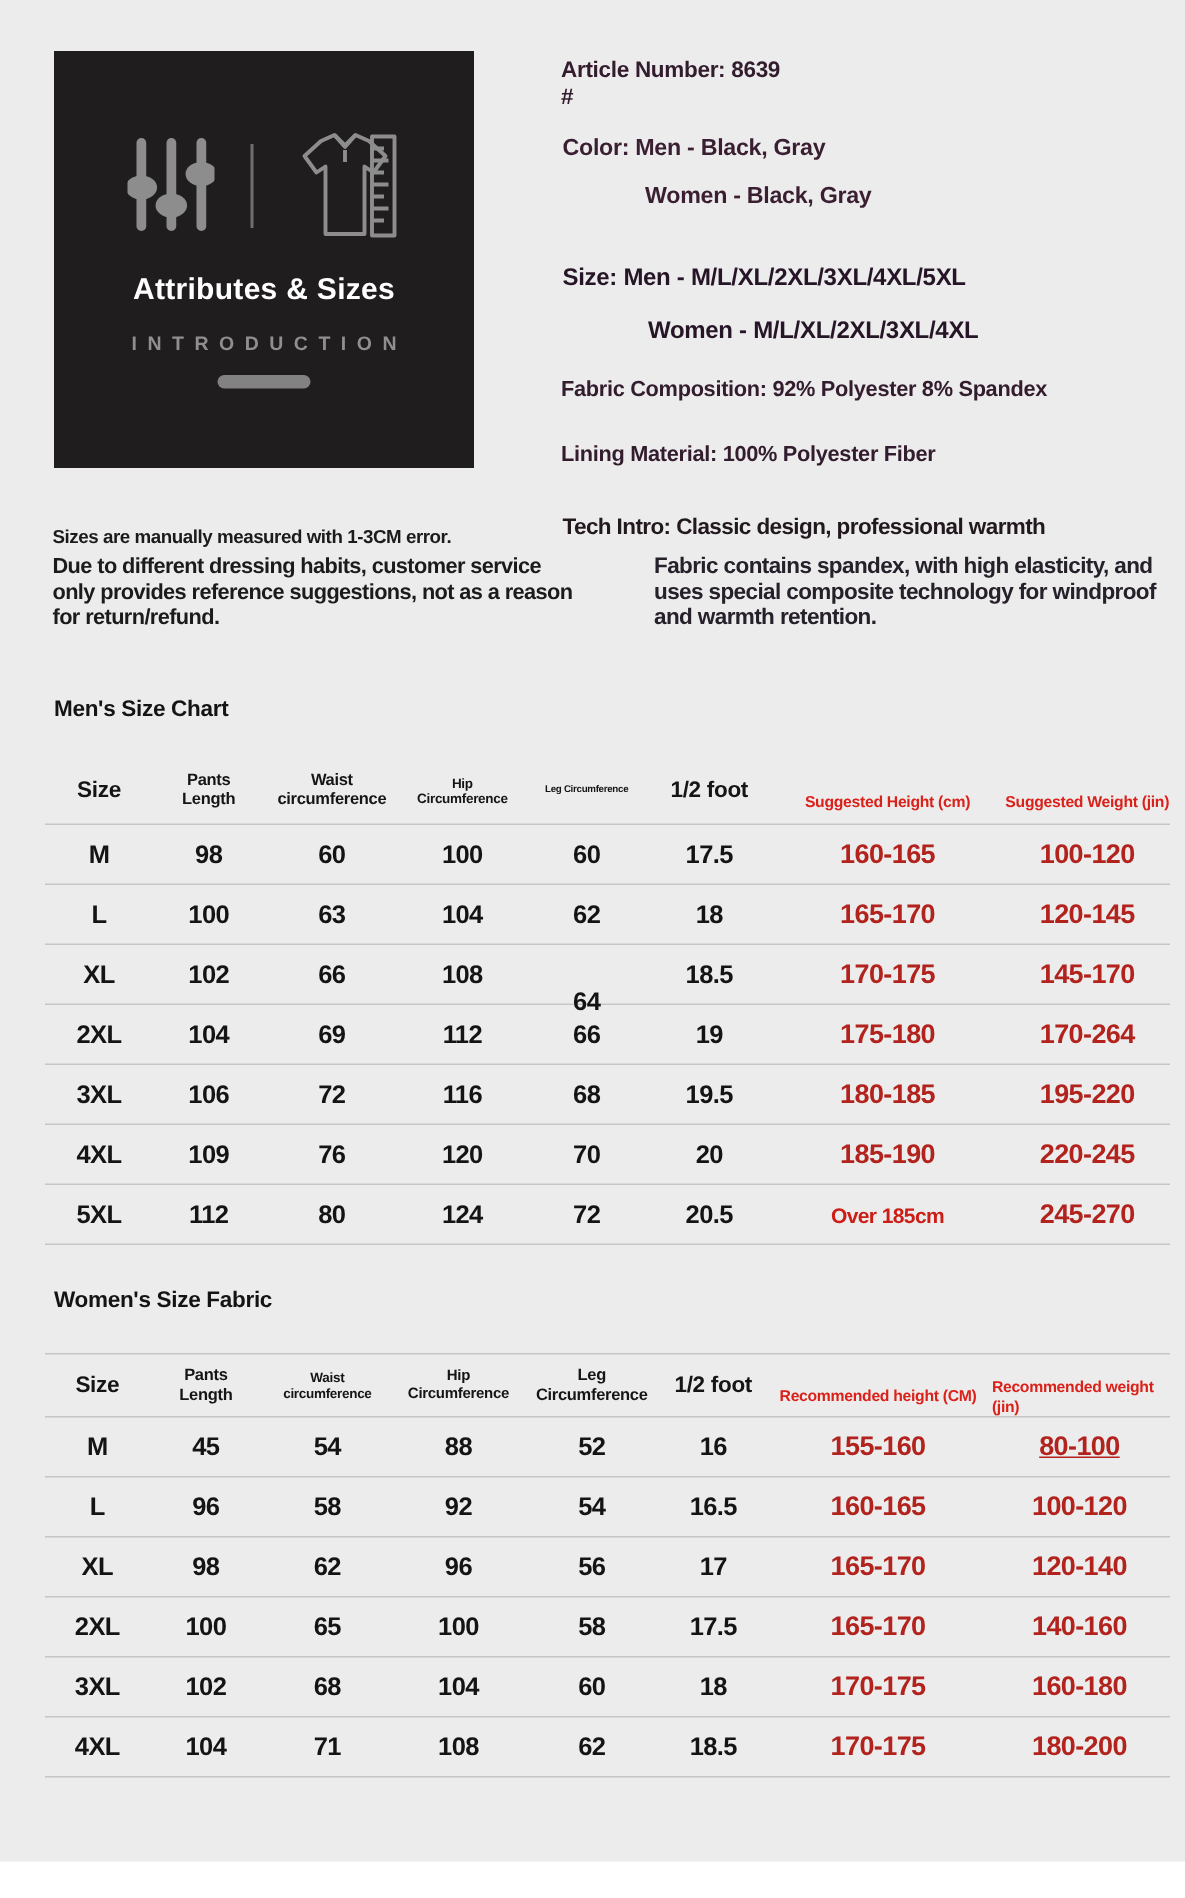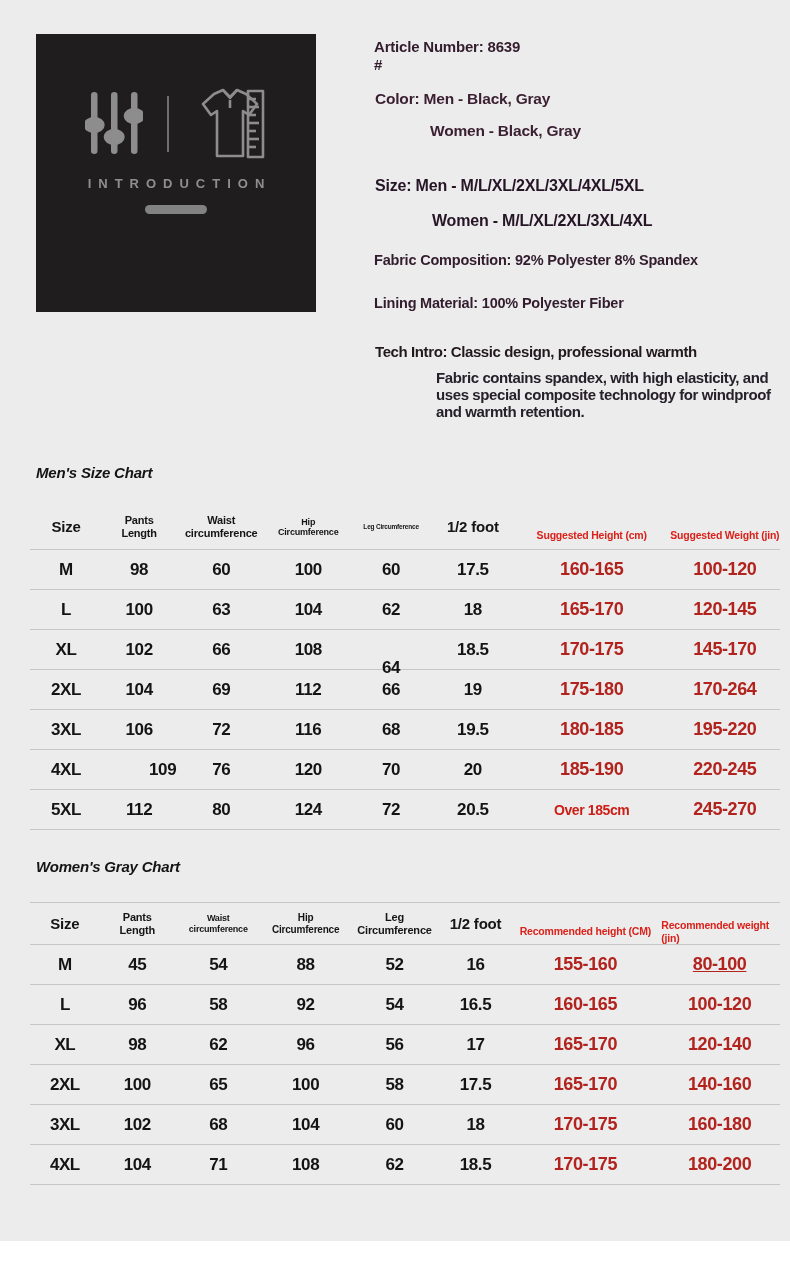--- a/index.html
+++ b/index.html
@@ -42,21 +42,21 @@
     top:333px; left:64px; width:350px; font-size:15px; color:#26202a;
     line-height:17px; letter-spacing:-0.4px; white-space:normal;
   }
 
   
   .disclaimer { position:absolute; left:35px; top:351px; width:352px; color:#1b1b1b; }
   .disc-line1 { font-size:12.5px; font-weight:700; letter-spacing:-0.3px; }
   .disc-body  { margin-top:5px; font-size:14.5px; font-weight:700; line-height:17px; letter-spacing:-0.4px; }
 
   
-  .chart-title { position:absolute; left:36px; font-size:15px; font-weight:700; color:#141414; letter-spacing:-0.2px;font-style:italic; }
+  .chart-title { position:absolute; left:36px; font-size:15px; font-weight:700; color:#141414; letter-spacing:-0.2px; }
   .title-men   { top:464px; }
   .title-women { top:858px; }
 
   .size-table { position:absolute; left:30px; width:750px; }
   .table-men   { top:505px; }
   .table-women { top:902px; }
   .table-women .t-head { border-top:1px solid #c6c6c6; height:43px; }
 
   .t-head { display:flex; align-items:center; height:45px; border-bottom:1px solid #c6c6c6; }
   .th {
@@ -113,37 +113,42 @@
             <line x1="55" y1="20" x2="66" y2="20"></line>
             <line x1="55" y1="28" x2="63" y2="28"></line>
             <line x1="55" y1="36" x2="66" y2="36"></line>
             <line x1="55" y1="44" x2="63" y2="44"></line>
             <line x1="55" y1="52" x2="66" y2="52"></line>
             <line x1="55" y1="60" x2="63" y2="60"></line>
           </g>
         </svg>
       </span>
     </div>
+    <h1 class="intro-title">Attributes &amp; Sizes</h1>
     <div class="intro-sub">INTRODUCTION</div>
     <div class="intro-bar"></div>
   </section>
 
   <section class="product-info">
     <div class="pi-line pi-article">Article Number: 8639
 #</div>
     <div class="pi-line pi-color1">Color: Men - Black, Gray</div>
     <div class="pi-line pi-color2">Women - Black, Gray</div>
     <div class="pi-line pi-size1">Size: Men - M/L/XL/2XL/3XL/4XL/5XL</div>
     <div class="pi-line pi-size2">Women - M/L/XL/2XL/3XL/4XL</div>
     <div class="pi-line pi-fabric">Fabric Composition: 92% Polyester 8% Spandex</div>
     <div class="pi-line pi-lining">Lining Material: 100% Polyester Fiber</div>
     <div class="pi-line pi-tech">Tech Intro: Classic design, professional warmth</div>
     <div class="pi-line pi-techdetail">Fabric contains spandex, with high elasticity, and uses special composite technology for windproof and warmth retention.</div>
   </section>
 
+  <section class="disclaimer">
+    <div class="disc-line1">Sizes are manually measured with 1-3CM error.</div>
+    <div class="disc-body">Due to different dressing habits, customer service only provides reference suggestions, not as a reason for return/refund.</div>
+  </section>
 
   <h2 class="chart-title title-men">Men's Size Chart</h2>
   <div class="size-table table-men">
     <div class="t-head">
         <div class="th h-lg" style="width: 9.6%;">Size</div>
         <div class="th h-md" style="width: 9.9%;">Pants
 Length</div>
         <div class="th h-md" style="width: 12%;">Waist
 circumference</div>
         <div class="th h-sm" style="width: 11.2%;">Hip
@@ -199,42 +204,42 @@
           <div class="td" style="width: 9.9%;">106</div>
           <div class="td" style="width: 12%;">72</div>
           <div class="td" style="width: 11.2%;">116</div>
           <div class="td" style="width: 10.9%;">68</div>
           <div class="td" style="width: 10.9%;">19.5</div>
           <div class="td red-v" style="width: 20.8%;">180-185</div>
           <div class="td red-v" style="width: 14.7%;">195-220</div>
         </div>
         <div class="tr">
           <div class="td" style="width: 9.6%;">4XL</div>
-          <div class="td" style="width: 9.9%; text-align: right;">109</div>
+          <div class="td" style="width: 9.9%;">109</div>
           <div class="td" style="width: 12%;">76</div>
           <div class="td" style="width: 11.2%;">120</div>
           <div class="td" style="width: 10.9%;">70</div>
           <div class="td" style="width: 10.9%;">20</div>
           <div class="td red-v" style="width: 20.8%;">185-190</div>
           <div class="td red-v" style="width: 14.7%;">220-245</div>
         </div>
         <div class="tr">
           <div class="td" style="width: 9.6%;">5XL</div>
           <div class="td" style="width: 9.9%;">112</div>
           <div class="td" style="width: 12%;">80</div>
           <div class="td" style="width: 11.2%;">124</div>
           <div class="td" style="width: 10.9%;">72</div>
           <div class="td" style="width: 10.9%;">20.5</div>
           <div class="td red-v over-v" style="width: 20.8%;">Over 185cm</div>
           <div class="td red-v" style="width: 14.7%;">245-270</div>
         </div>
       </div>
   </div>
 
-  <h2 class="chart-title title-women">Women's Gray Chart</h2>
+  <h2 class="chart-title title-women">Women's Size Fabric</h2>
   <div class="size-table table-women">
     <div class="t-head">
         <div class="th h-lg" style="width: 9.3%;">Size</div>
         <div class="th h-md" style="width: 10%;">Pants
 Length</div>
         <div class="th h-sm" style="width: 11.6%;">Waist
 circumference</div>
         <div class="th h-sm2" style="width: 11.7%;">Hip
 Circumference</div>
         <div class="th h-md" style="width: 12%;">Leg

